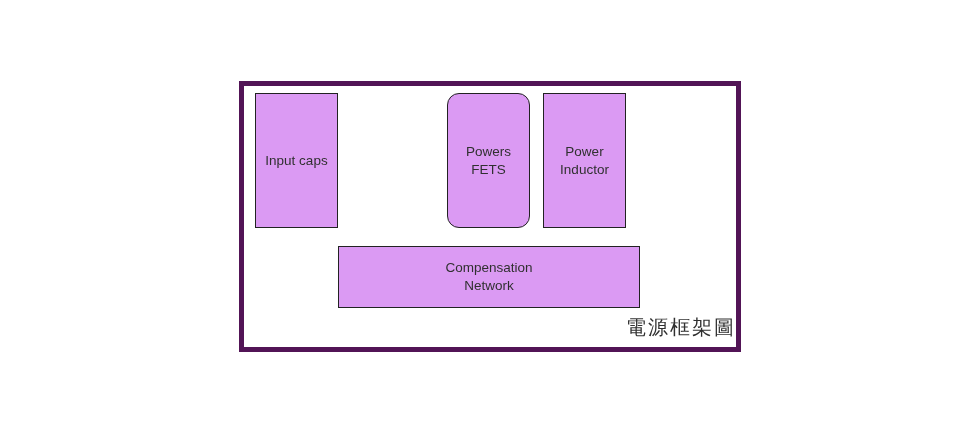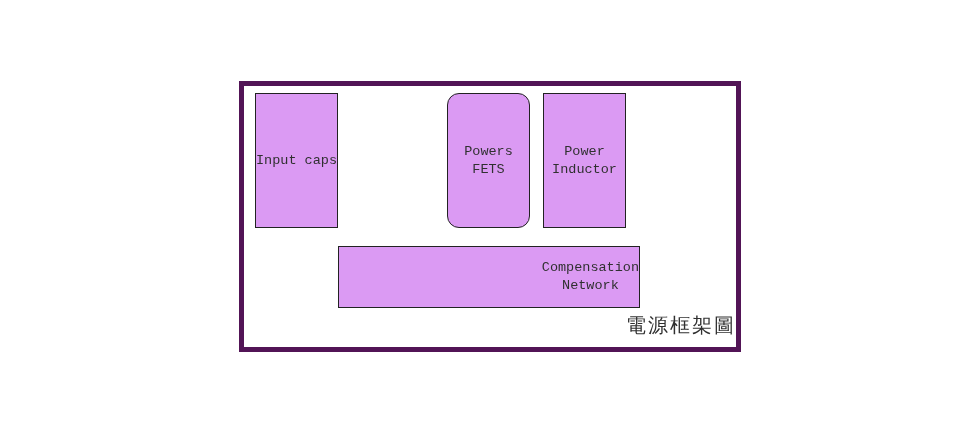--- a/index.html
+++ b/index.html
@@ -5,21 +5,21 @@
   html, body {
     margin: 0;
     padding: 0;
     background: #ffffff;
   }
   .canvas {
     position: relative;
     width: 980px;
     height: 436px;
     background: var(--background, #ffffff);
-    font-family: Liberation Mono, monospace;
+    font-family: Liberation Sans, sans-serif;
     overflow: hidden;
   }
   .frame {
     position: absolute;
     left: 239px;
     top: 81px;
     width: 502px;
     height: 271px;
     box-sizing: border-box;
     border: 5px solid var(--frame-border, #521456);
@@ -45,21 +45,20 @@
   .block.b0 { left: 11px; }
   .block.b1 { left: 107px; }
   .block.b2 { left: 203px; border-radius: 12px; }
   .block.b3 { left: 299px; }
   .block.b4 { left: 395px; }
   .block.bottom {
     left: 94px;
     top: 160px;
     width: 302px;
     height: 62px;
-    justify-content: flex-end;
   }
   .diagram-title {
     position: absolute;
     left: 0;
     top: 229px;
     width: 100%;
     text-align: right;
     font-size: 20px;
     line-height: 24px;
     letter-spacing: 2px;

